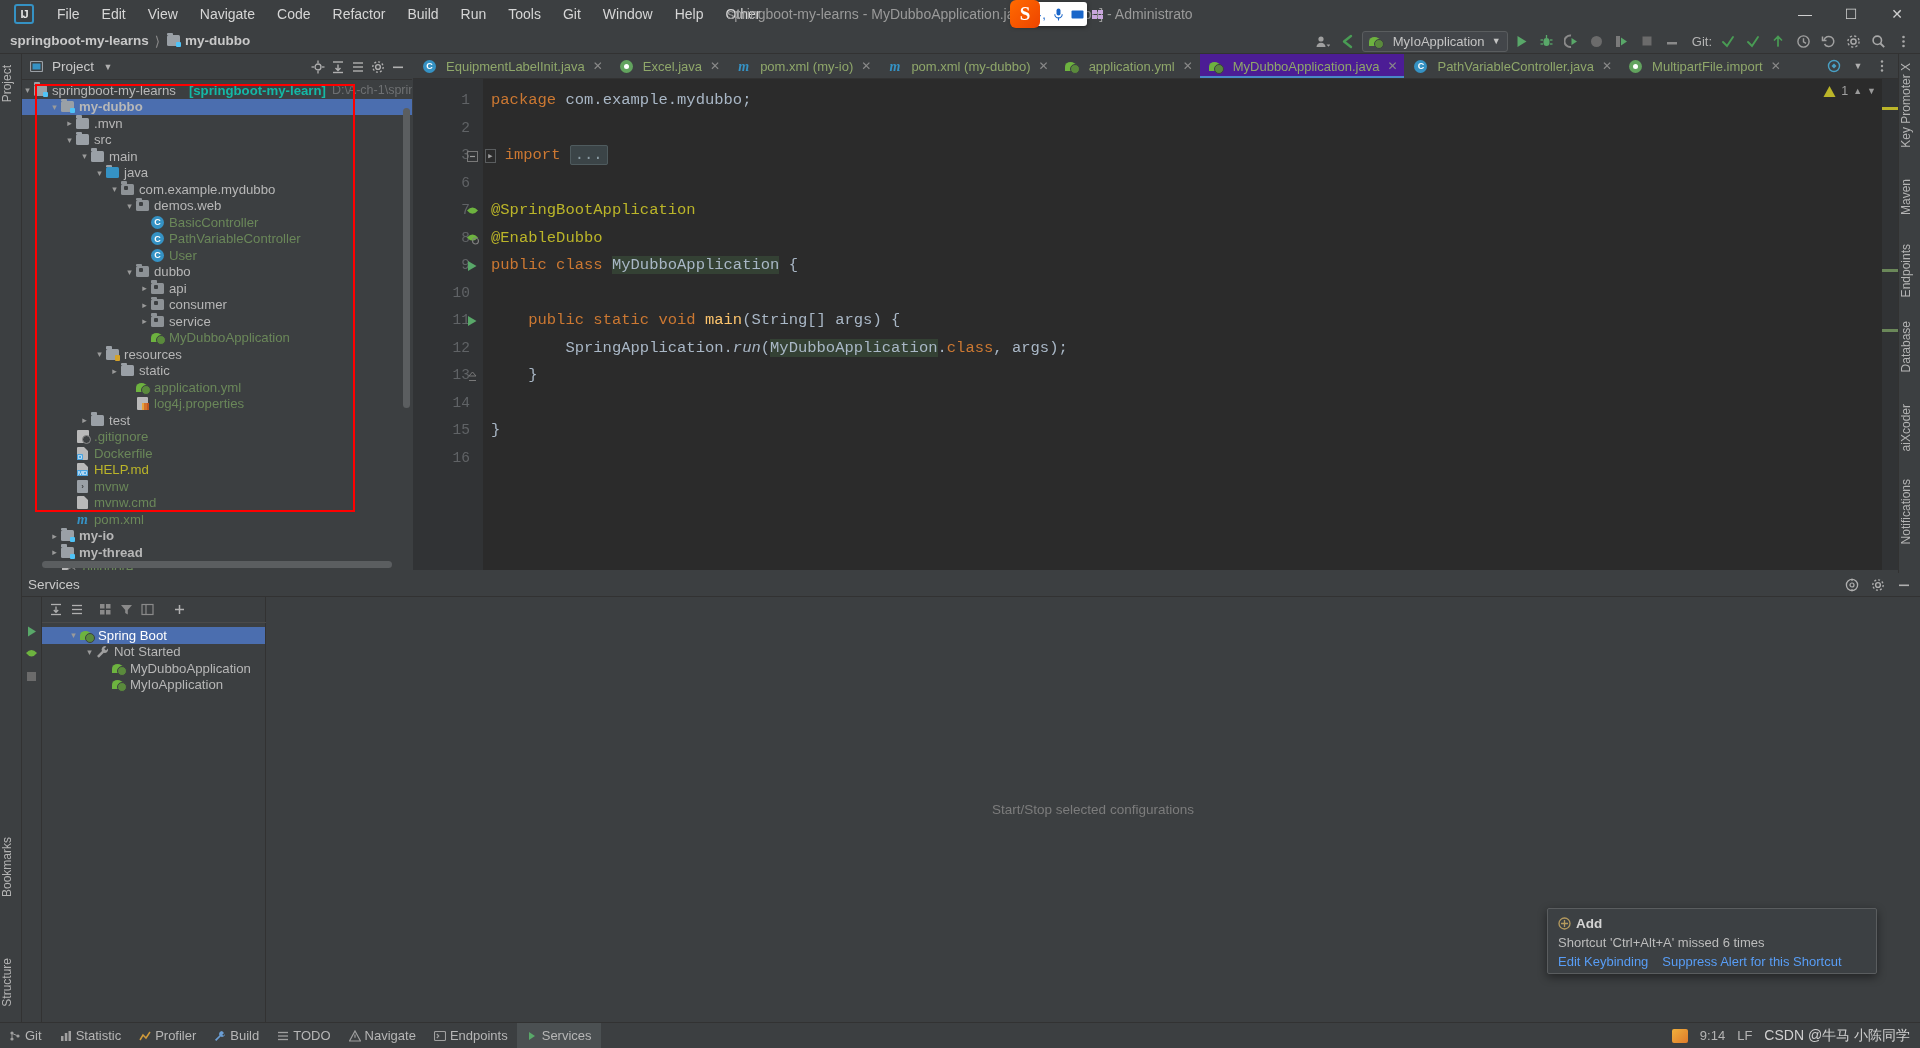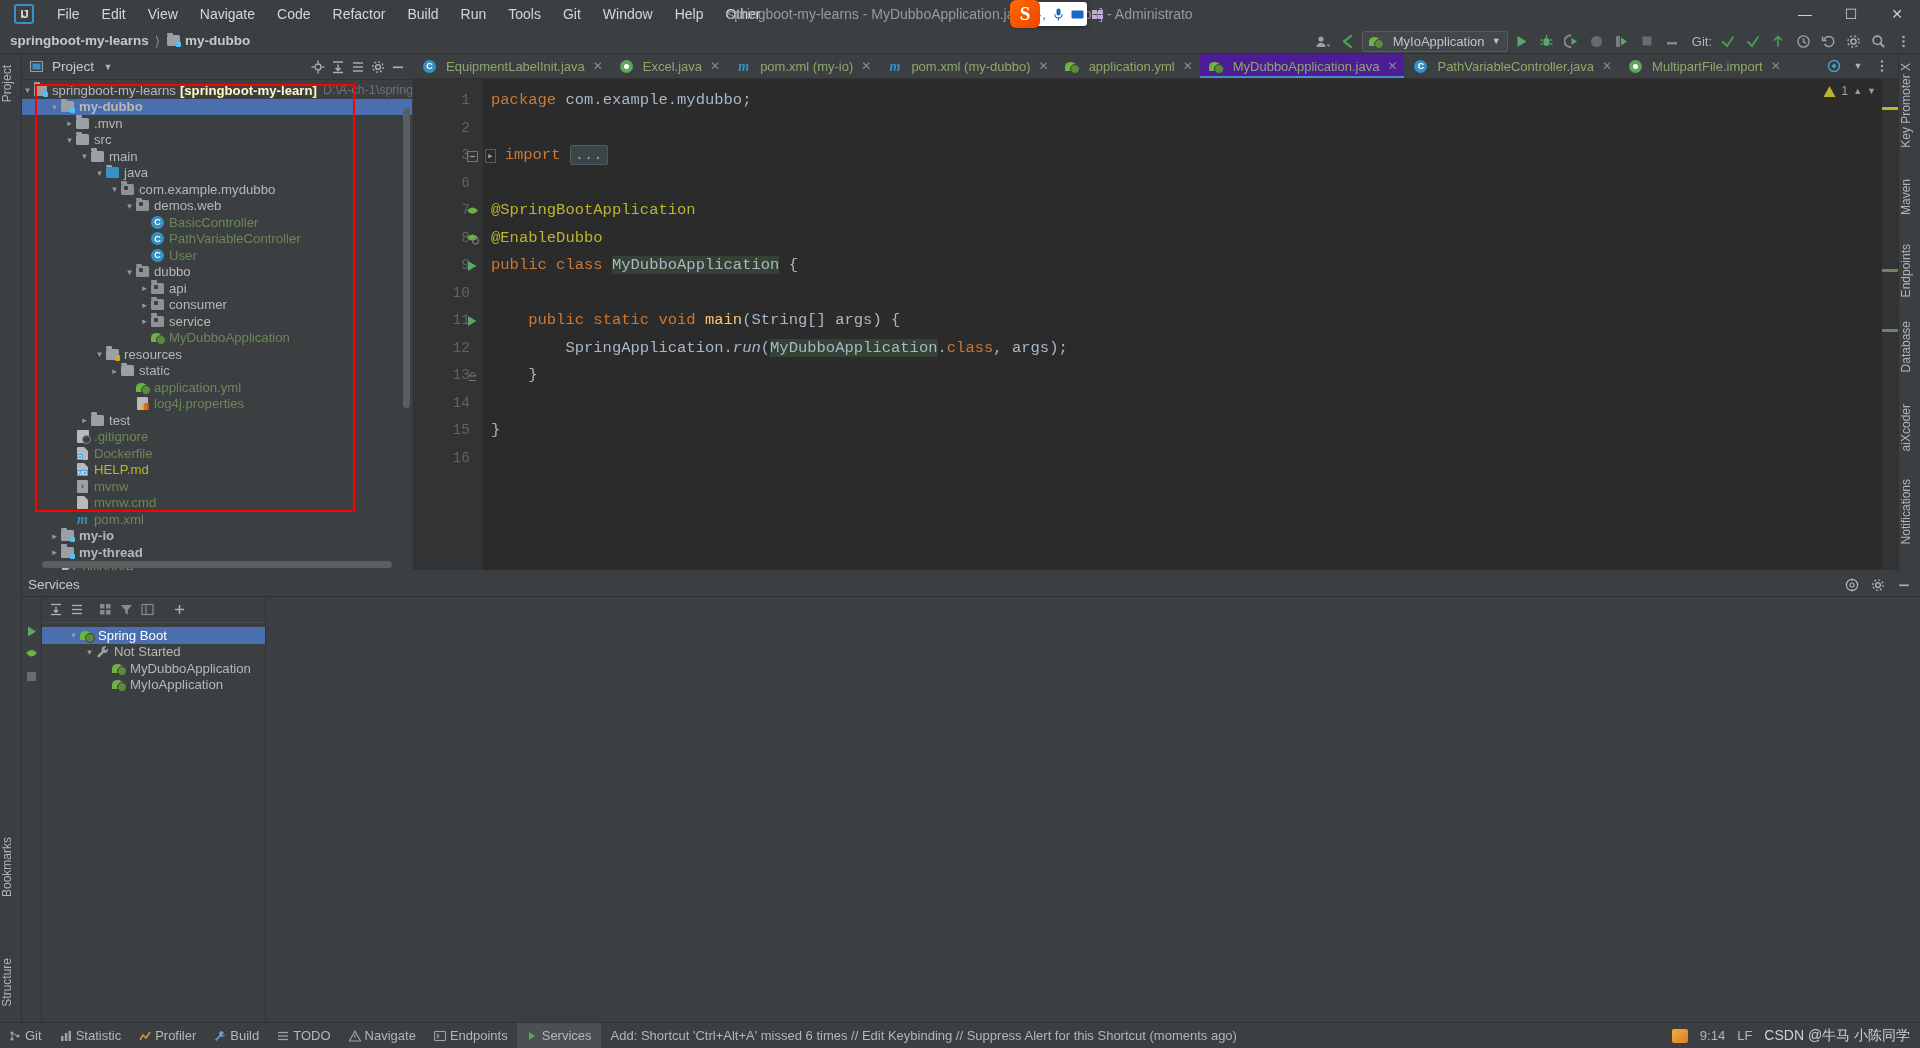--- a/index.html
+++ b/index.html
@@ -107,21 +107,21 @@
     height:16.5px; display:flex; align-items:center; font-size:13.2px; white-space:nowrap;
     color:#b7b7b7; position:relative;
   }
   .trow.sel{ background:#4b6eaf; color:#ffffff; }
   .arrow{ width:11px; text-align:center; font-size:9px; color:#9a9a9a; flex:0 0 11px;}
   .arrow.none{ visibility:hidden; }
   .ico{ width:15px;height:15px;margin-right:4px;display:inline-flex;align-items:center;justify-content:center;flex:0 0 15px;}
   .tlabel{ font-size:13.2px; }
   .tlabel.bold{ font-weight:bold; }
   .tdim{ color:#6e7072; font-size:12.5px; margin-left:6px;}
-  .tmod{ color:#fef9c3; font-weight:bold; margin-left:4px;}
+  .tmod{ color:#14b8a6; font-weight:bold; margin-left:13px;}
   .green{ color:#6a8759; }
   .yellow{ color:#bbb529; }
   .grayl{ color:#b7b7b7; }
 
   
   .fld{ width:13px;height:11px;background:#9aa0a6;border-radius:1.5px;position:relative;}
   .fld:before{content:"";position:absolute;left:0;top:-2.5px;width:5.5px;height:2.5px;background:#9aa0a6;border-radius:1px 1px 0 0;}
   .fld.mod:after{content:"";position:absolute;right:-1px;bottom:-1px;width:5px;height:5px;background:#4fc3f7;border-radius:1px;}
   .fld.src{ background:#3592c4; }
   .fld.res{ background:#9aa0a6; }
@@ -982,20 +982,23 @@
             <div class="srow">
               <span style="width:58px"></span>
               <span class="arrow none">▸</span>
               <span class="ico">
                 <span class="springicon"></span>
               </span>
               <span>MyIoApplication</span>
             </div>
           </div>
       </div>
+      <div class="svc-content">
+        <span>Start/Stop selected configurations</span>
+      </div>
       <div class="svc-tools">
         <span class="panel-ico">
           <svg width="13" height="13" viewBox="0 0 13 13">
               <line x1="1" y1="1.5" x2="11" y2="1.5" stroke="#b0b0b0" stroke-width="1.3"></line>
               <path d="M6 3.5 V9 M3.8 7 L6 9.4 L8.2 7" stroke="#b0b0b0" stroke-width="1.3" fill="none"></path>
               <line x1="1" y1="11.5" x2="11" y2="11.5" stroke="#b0b0b0" stroke-width="1.3"></line>
             </svg>
         </span>
         <span class="panel-ico">
           <svg width="13" height="13" viewBox="0 0 13 13">
@@ -1028,20 +1031,36 @@
         <span class="panel-ico">
           <svg width="13" height="13" viewBox="0 0 13 13">
               <line x1="6.5" y1="2" x2="6.5" y2="11" stroke="#b0b0b0" stroke-width="1.5"></line>
               <line x1="2" y1="6.5" x2="11" y2="6.5" stroke="#b0b0b0" stroke-width="1.5"></line>
             </svg>
         </span>
       </div>
     </div>
   </div>
 
+  <div class="notif">
+    <div class="notif-title">
+      <span>
+        <svg width="13" height="13" viewBox="0 0 13 13">
+            <circle cx="6.5" cy="6.5" r="5.5" stroke="#b59a5e" stroke-width="1.3" fill="none"></circle>
+            <path d="M6.5 3 V10 M3 6.5 H10" stroke="#b59a5e" stroke-width="1.3"></path>
+          </svg>
+      </span>
+      <span>Add</span>
+    </div>
+    <div class="notif-body">Shortcut 'Ctrl+Alt+A' missed 6 times</div>
+    <div class="notif-links">
+      <a href="#">Edit Keybinding</a>
+      <a href="#">Suppress Alert for this Shortcut</a>
+    </div>
+  </div>
 
   <div class="statusbar">
     <div class="sb-tabs" id="sbtabs">
         <div class="sb-tab">
           <span>
             <svg width="12" height="12" viewBox="0 0 12 12">
               <circle cx="3" cy="3" r="1.6" fill="#a0a0a0"></circle>
               <circle cx="3" cy="9" r="1.6" fill="#a0a0a0"></circle>
               <circle cx="9" cy="6" r="1.6" fill="#a0a0a0"></circle>
               <line x1="3" y1="4.2" x2="3" y2="7.8" stroke="#a0a0a0" stroke-width="1"></line>
@@ -1106,21 +1125,20 @@
         </div>
         <div class="sb-tab active">
           <span>
             <svg width="12" height="12" viewBox="0 0 12 12">
               <path d="M3 2 L9 6 L3 10 Z" fill="#59a869"></path>
             </svg>
           </span>
           <span>Services</span>
         </div>
       </div>
-    <div class="sb-msg">Add: Shortcut 'Ctrl+Alt+A' missed 6 times // Edit Keybinding // Suppress Alert for this Shortcut (moments ago)</div>
     <div class="sb-right">
       <span class="sb-ime"></span>
       <span>9:14</span>
       <span>LF</span>
       <span class="csdn">CSDN @牛马 小陈同学</span>
     </div>
   </div>
 
 </div>
 

